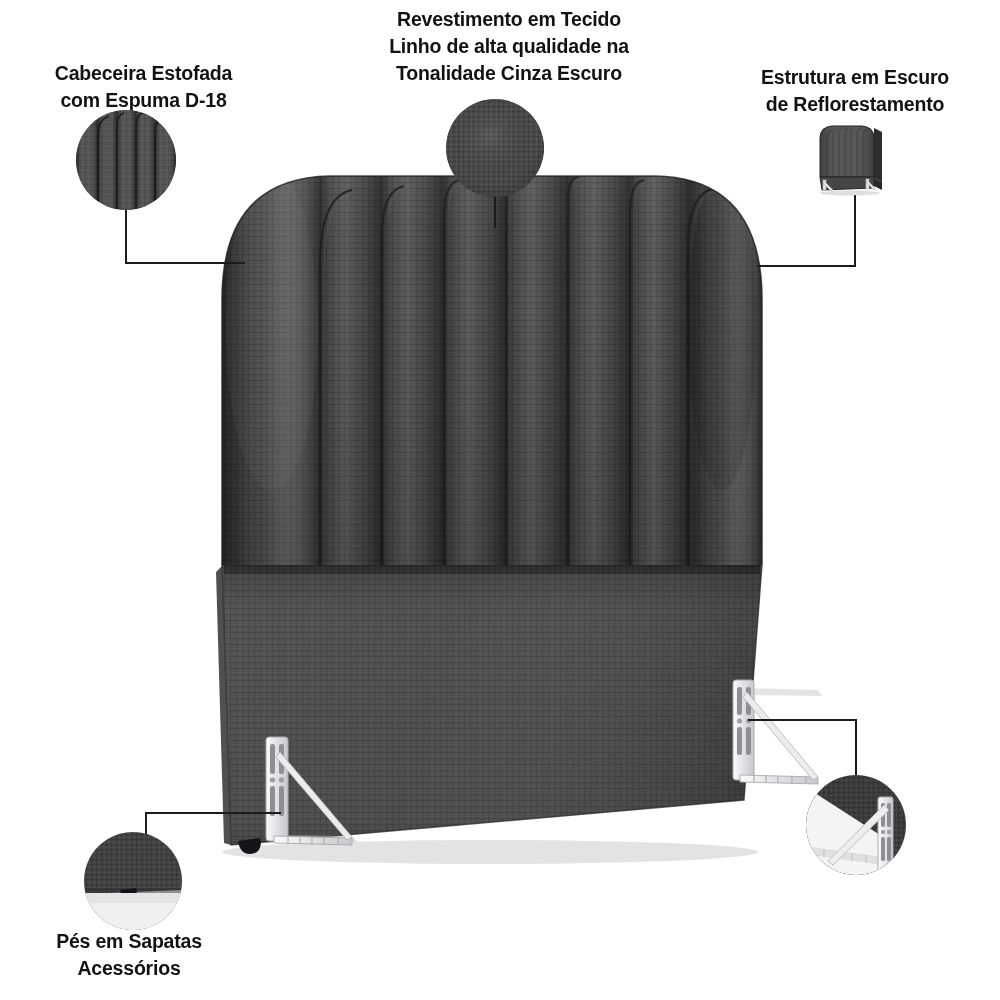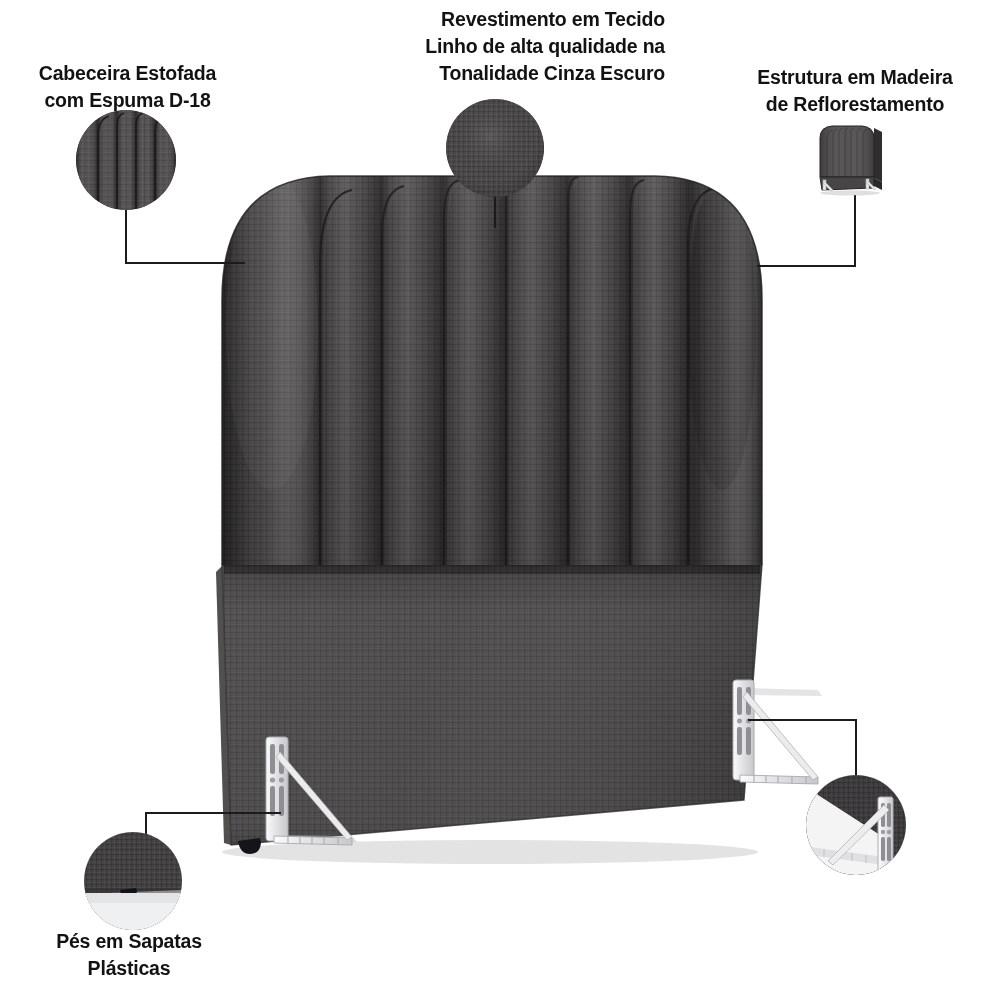--- a/index.html
+++ b/index.html
@@ -219,21 +219,21 @@
 
   <div class="leader v" style="left:854px; top:195px; height:72px;"></div>
   <div class="leader h" style="left:757px; top:265px; width:99px;"></div>
 
   <div class="leader h" style="left:145px; top:812px; width:136px;"></div>
   <div class="leader v" style="left:145px; top:812px; height:42px;"></div>
 
   <div class="leader h" style="left:748px; top:719px; width:108px;"></div>
   <div class="leader v" style="left:855px; top:719px; height:56px;"></div>
 
-  <div class="callout-text" style="left:0px; top:60px; width:255px;">Cabeceira Estofada
+  <div class="callout-text" style="left:0px; top:60px; width:255px;padding-left:16px;">Cabeceira Estofada
 com Espuma D-18</div>
 
   <div class="bubble" style="left:76px; top:110px; width:100px; height:100px;">
     <svg width="100" height="100" viewBox="0 0 100 100">
       <defs>
         <clipPath id="b1">
             <circle cx="50" cy="50" r="50"></circle>
           </clipPath>
         <pattern id="linen2" width="6" height="6" patternUnits="userSpaceOnUse">
           <rect width="6" height="6" fill="#4a4849"></rect>
@@ -259,21 +259,21 @@
           <path d="M22,100 L22,24 Q23,9 33,6"></path>
           <path d="M41,100 L41,16 Q41,5 48,3"></path>
           <path d="M60,100 L60,16 Q60,5 67,3"></path>
           <path d="M79,100 L79,24 Q79,9 88,6"></path>
         </g>
         <rect width="100" height="100" fill="#000" opacity=".05"></rect>
       </g>
     </svg>
   </div>
 
-  <div class="callout-text" style="left:335px; top:6px; width:330px;text-align:right;">Revestimento em Tecido
+  <div class="callout-text" style="left:344px; top:6px; width:330px;">Revestimento em Tecido
 Linho de alta qualidade na
 Tonalidade Cinza Escuro</div>
 
   <div class="bubble" style="left:446px; top:99px; width:98px; height:98px;">
     <svg width="98" height="98" viewBox="0 0 98 98">
       <defs>
         <clipPath id="b2">
             <circle cx="49" cy="49" r="49"></circle>
           </clipPath>
         <pattern id="linen3" width="5" height="5" patternUnits="userSpaceOnUse">
@@ -289,21 +289,21 @@
           <stop offset="100%" stop-color="#000" stop-opacity=".22"></stop>
         </radialGradient>
       </defs>
       <g clip-path="url(#b2)">
         <rect width="98" height="98" fill="url(#linen3)"></rect>
         <rect width="98" height="98" fill="url(#bv)"></rect>
       </g>
     </svg>
   </div>
 
-  <div class="callout-text" style="left:722px; top:64px; width:266px;">Estrutura em Madeira
+  <div class="callout-text" style="left:722px; top:64px; width:266px;">Estrutura em Escuro
 de Reflorestamento</div>
 
   <div style="position:absolute; left:806px; top:122px; width:100px; height:78px;">
     <svg width="100" height="78" viewBox="0 0 100 78">
       <defs>
         <clipPath id="tTop">
             <path d="M14,55 L14,16 Q14,5 26,4 L56,4 Q68,5 68,16 L68,55 Z"></path>
           </clipPath>
         <linearGradient id="tg" x1="0" y1="0" x2="1" y2="0">
           <stop offset="0%" stop-color="#000" stop-opacity=".35"></stop>
@@ -364,21 +364,21 @@
 
         <path d="M36,58 q1,9 8,9 q8,0 9,-8 l-1,-3 Z" fill="#131216"></path>
 
         <rect x="0" y="61" width="98" height="37" fill="#eff0f1"></rect>
         <rect x="0" y="61" width="98" height="10" fill="#d9dadc" opacity=".55"></rect>
       </g>
     </svg>
   </div>
 
   <div class="callout-text" style="left:0px; top:928px; width:258px;">Pés em Sapatas
-Plásticas</div>
+Acessórios</div>
 
   <div class="bubble" style="left:806px; top:775px; width:100px; height:100px;">
     <svg width="100" height="100" viewBox="0 0 100 100">
       <defs>
         <clipPath id="b5">
             <circle cx="50" cy="50" r="50"></circle>
           </clipPath>
         <pattern id="linen5" width="5" height="5" patternUnits="userSpaceOnUse">
           <rect width="5" height="5" fill="#3d3b3c"></rect>
           <rect x="0" y="0" width="5" height="1" fill="#4e4c4d" opacity=".5"></rect>

